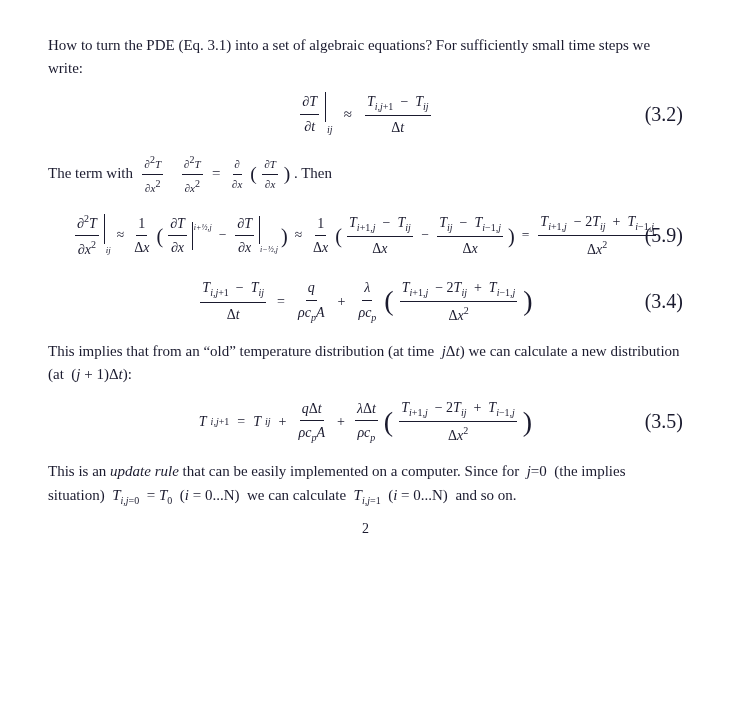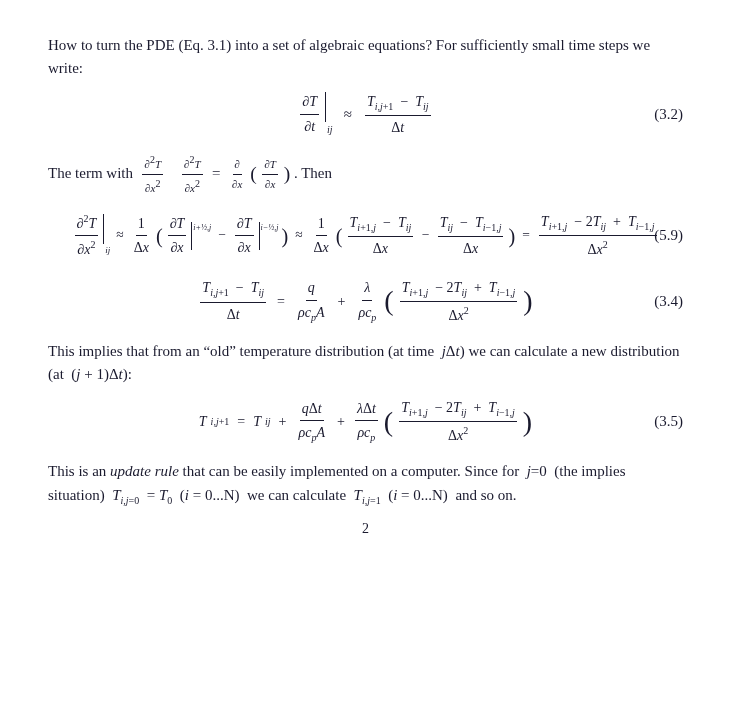--- a/index.html
+++ b/index.html
@@ -24,21 +24,21 @@
     .equation-block {
       display: flex;
       align-items: center;
       justify-content: center;
       position: relative;
       margin: 10px 0 14px 0;
     }
     .eq-number {
       position: absolute;
       right: 0;
-      font-size: 15px;
+      font-size: 20px;
     }
     .eq-center {
       display: inline-flex;
       align-items: center;
       gap: 6px;
     }
     .frac {
       display: inline-flex;
       flex-direction: column;
       align-items: center;
@@ -165,21 +165,21 @@
       </span>
       <span style="display:inline-flex;flex-direction:row;vertical-align:middle;">
         <span style="border-left:1.5px solid #1a1a2e;height:28px;display:inline-block;"></span>
         <span style="font-size:8px;margin-left:1px;font-style:italic;">i+½,j</span>
       </span>
       <span style="margin:0 4px;">−</span>
       <span class="frac">
         <span class="num">∂<span class="italic">T</span></span>
         <span class="den">∂<span class="italic">x</span></span>
       </span>
-      <span style="display:inline-flex;vertical-align:middle;">
+      <span style="display:inline-flex;flex-direction:column;vertical-align:middle;">
         <span style="border-left:1.5px solid #1a1a2e;height:28px;display:inline-block;"></span>
         <span style="font-size:8px;margin-left:1px;font-style:italic;">i−½,j</span>
       </span>
       <span class="big-paren-sm">)</span>
       <span style="margin:0 4px;">≈</span>
       
       <span class="frac">
         <span class="num">1</span>
         <span class="den">Δ<span class="italic">x</span></span>
       </span>

